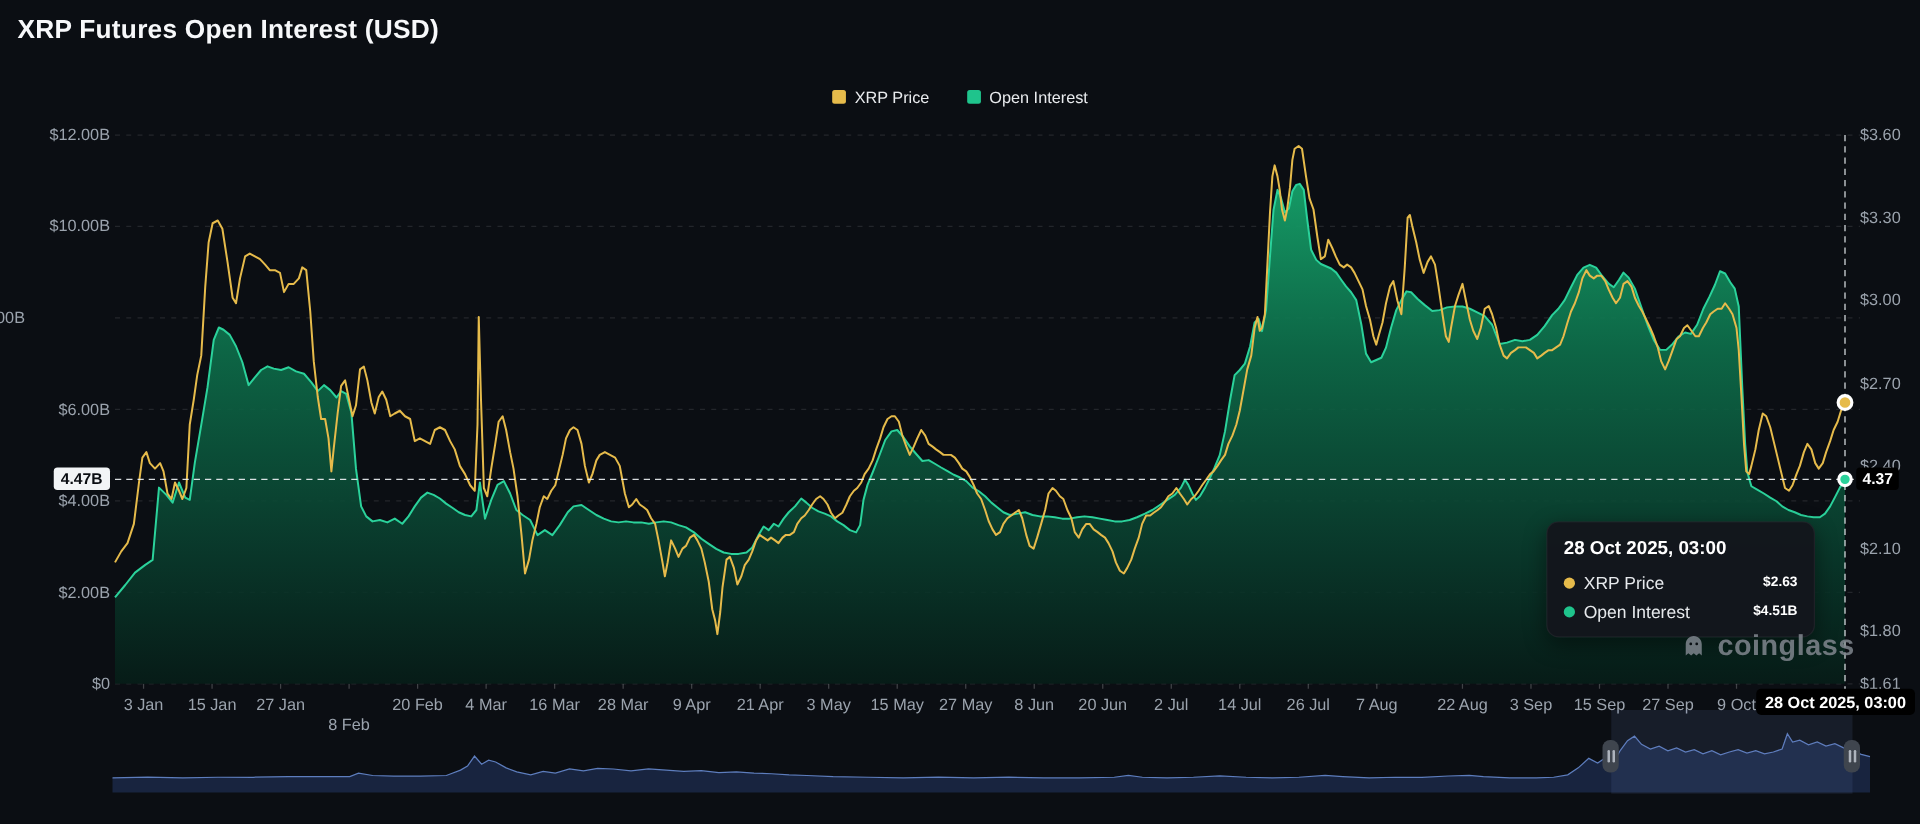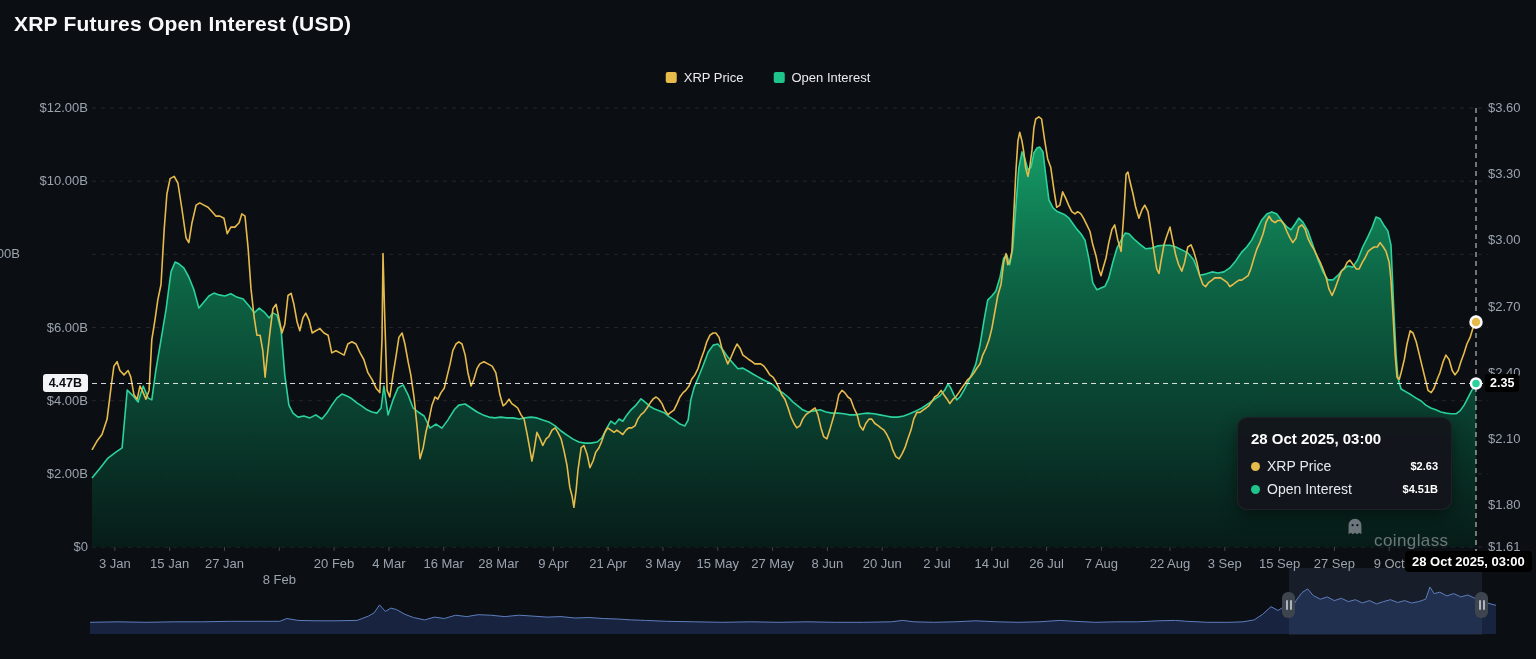--- a/index.html
+++ b/index.html
@@ -18,21 +18,21 @@
   .badge-date{position:absolute;left:1405px;top:551px;background:#000;color:#fff;font-weight:700;
     font-size:13px;padding:3px 7px;border-radius:4px;white-space:nowrap;z-index:10;}
   .tooltip{position:absolute;left:1237px;top:417px;width:187px;background:rgba(19,22,28,.97);
     border:1px solid rgba(255,255,255,.05);border-radius:10px;padding:12px 13px;z-index:20;
     box-shadow:0 6px 18px rgba(0,0,0,.45);}
   .tooltip-title{color:#fff;font-size:15px;font-weight:700;margin-bottom:11px;}
   .t-row{display:flex;align-items:center;gap:7px;margin-top:7px;font-size:14px;color:#e6e9ec;}
   .t-dot{width:9px;height:9px;border-radius:50%;flex:none;}
   .t-val{margin-left:auto;font-weight:700;color:#fff;font-size:11px;}
   .watermark{position:absolute;left:1344px;top:503px;display:flex;align-items:center;gap:8px;z-index:30;opacity:.85;}
-  .watermark span{color:#80868e;font-size:17px;font-weight:400;letter-spacing:.4px;margin-top:28px;}
+  .watermark span{color:#80868e;font-size:23px;font-weight:700;letter-spacing:.4px;}
   .nav-sel{position:absolute;left:1289px;top:568px;width:193px;height:67px;background:rgba(108,132,190,.13);z-index:5;cursor:grab;}
   .nav-handle{position:absolute;top:592px;width:13px;height:26px;background:#3f454e;border-radius:6px;z-index:6;
     display:flex;align-items:center;justify-content:center;gap:2px;cursor:ew-resize;}
   .nav-handle i{display:block;width:2px;height:10px;background:#aeb4bd;border-radius:1px;}
 </style>
 </head>
 <body>
 
 <div class="stage">
   <div class="title">XRP Futures Open Interest (USD)</div>
@@ -135,21 +135,21 @@
       <span class="axis-label" style="left:1046.6402640264027px;top:556px;transform:translateX(-50%);">26 Jul</span>
       <span class="axis-label" style="left:1101.4521452145214px;top:556px;transform:translateX(-50%);">7 Aug</span>
       <span class="axis-label" style="left:1169.96699669967px;top:556px;transform:translateX(-50%);">22 Aug</span>
       <span class="axis-label" style="left:1224.778877887789px;top:556px;transform:translateX(-50%);">3 Sep</span>
       <span class="axis-label" style="left:1279.5907590759075px;top:556px;transform:translateX(-50%);">15 Sep</span>
       <span class="axis-label" style="left:1334.4026402640263px;top:556px;transform:translateX(-50%);">27 Sep</span>
       <span class="axis-label" style="left:1389.2145214521452px;top:556px;transform:translateX(-50%);">9 Oct</span>
     </div>
 
   <div class="badge-left">4.47B</div>
-  <div class="badge-right">2.35</div>
+  <div class="badge-right">4.37</div>
   <div class="badge-date">28 Oct 2025, 03:00</div>
 
   <div class="nav-sel"></div>
   <div class="nav-handle" style="left:1282px">
       <i></i>
       <i></i>
     </div>
   <div class="nav-handle" style="left:1475px">
       <i></i>
       <i></i>

